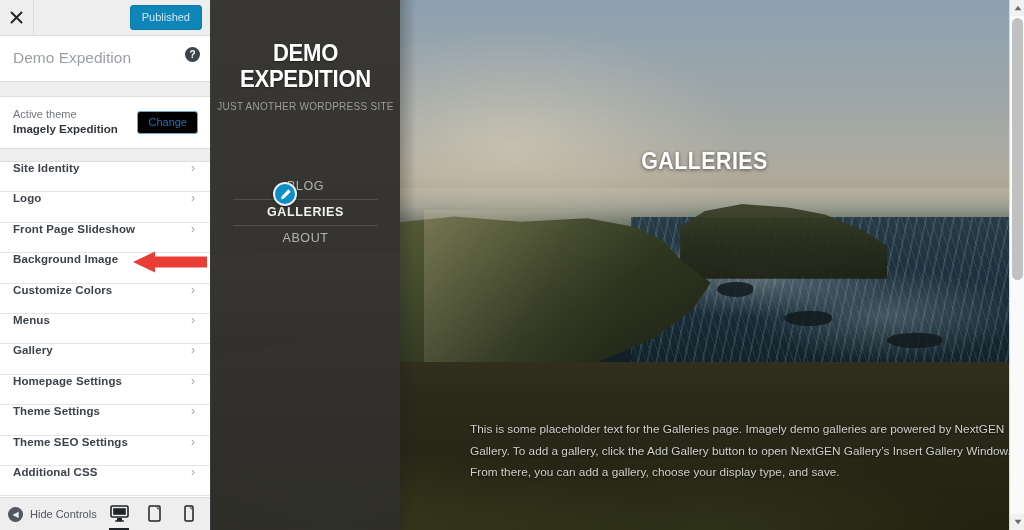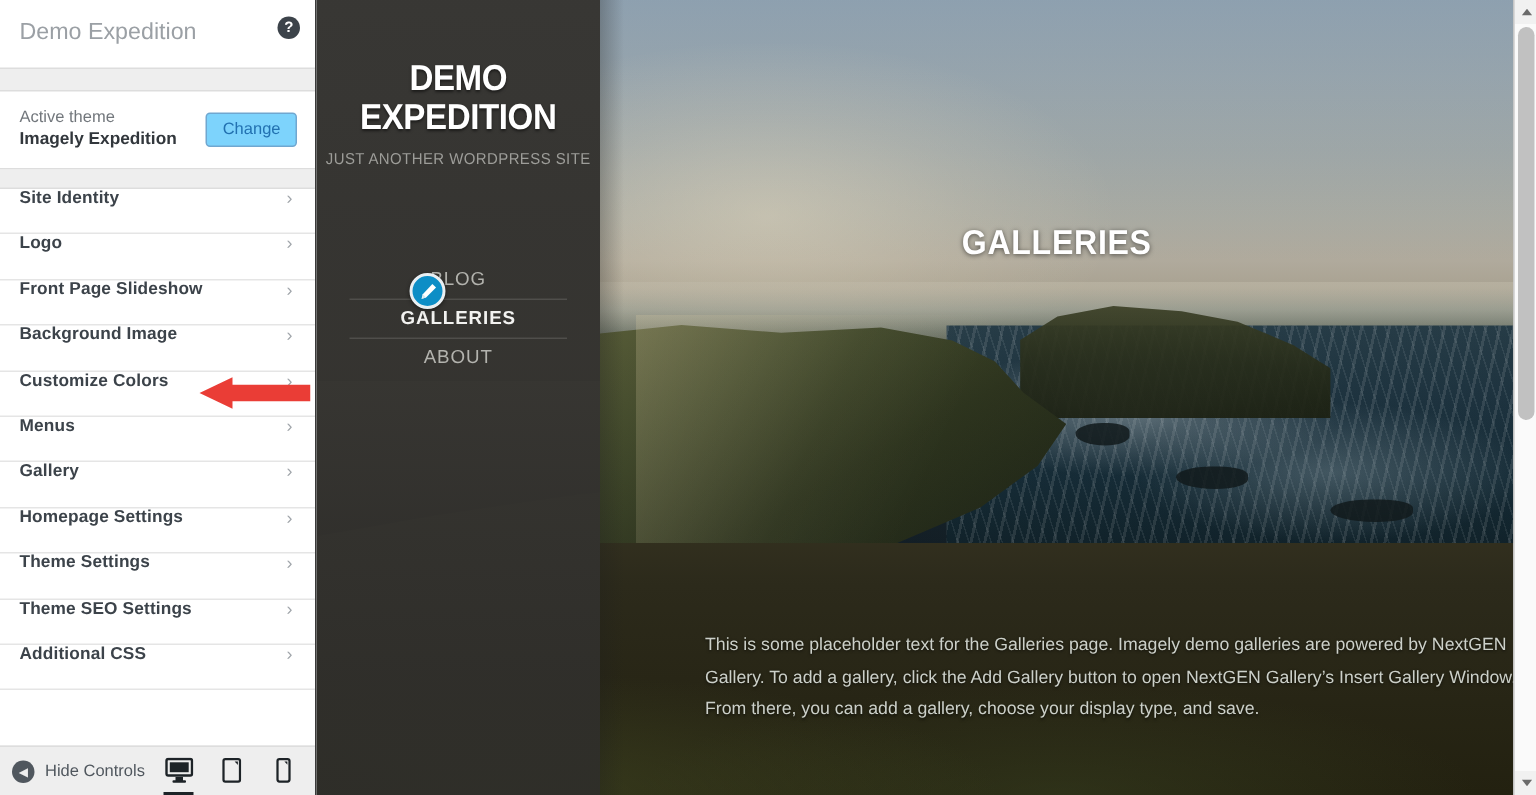--- a/index.html
+++ b/index.html
@@ -78,21 +78,21 @@
     background: #fff;
     padding: 10px 12px 11px 13px;
     display: flex; align-items: center;
     border-top: 1px solid #ddd;
     border-bottom: 1px solid #ddd;
   }
   .cz-theme-text { flex: 1; }
   .cz-theme-label { font-size: 11px; color: #72777c; line-height: 14px; }
   .cz-theme-name { font-size: 11.5px; color: #32373c; font-weight: bold; line-height: 16px; }
   .cz-change {
-    background: #7dd3fc; color: #2271b1;
+    background: #000000; color: #2271b1;
     border: 1px solid #70a7d0;
     border-radius: 3px;
     font-size: 11px; padding: 4px 10px 5px;
     cursor: pointer;
   }
 
   .cz-gap2 { height: 13px; background: #eeeeee; border-bottom: 1px solid #ddd;}
 
   .cz-panels { flex: 1; background: #fff; overflow: hidden; }
   .cz-item {
@@ -366,20 +366,29 @@
     z-index: -1;
   }
 </style>
 </head>
 <body>
 
 <div id="app">
 
   <div id="customizer">
 
+    <div class="cz-topbar">
+      <div class="cz-close">
+        <svg width="13" height="13" viewBox="0 0 13 13" aria-hidden="true">
+          <path d="M1.5 1.5 L11.5 11.5 M11.5 1.5 L1.5 11.5" stroke="#1d2327" stroke-width="1.9" stroke-linecap="round"></path>
+        </svg>
+      </div>
+      <div class="cz-spacer"></div>
+      <div class="cz-publish">Published</div>
+    </div>
 
     <div class="cz-info">
       <div class="cz-info-title">Demo Expedition</div>
       <div class="cz-help">?</div>
     </div>
 
     <div class="cz-gap"></div>
 
     <div class="cz-theme">
       <div class="cz-theme-text">

